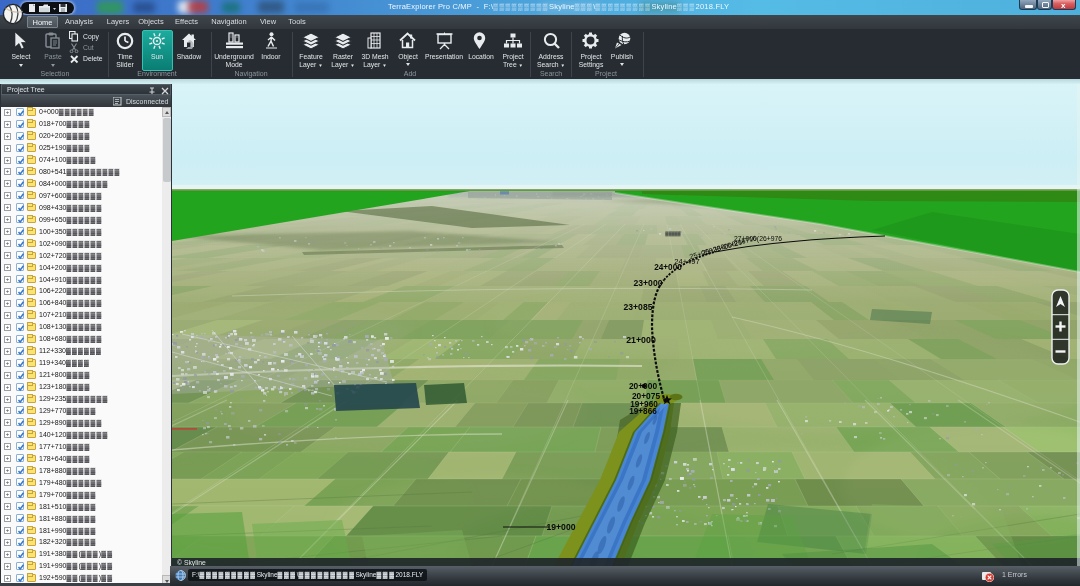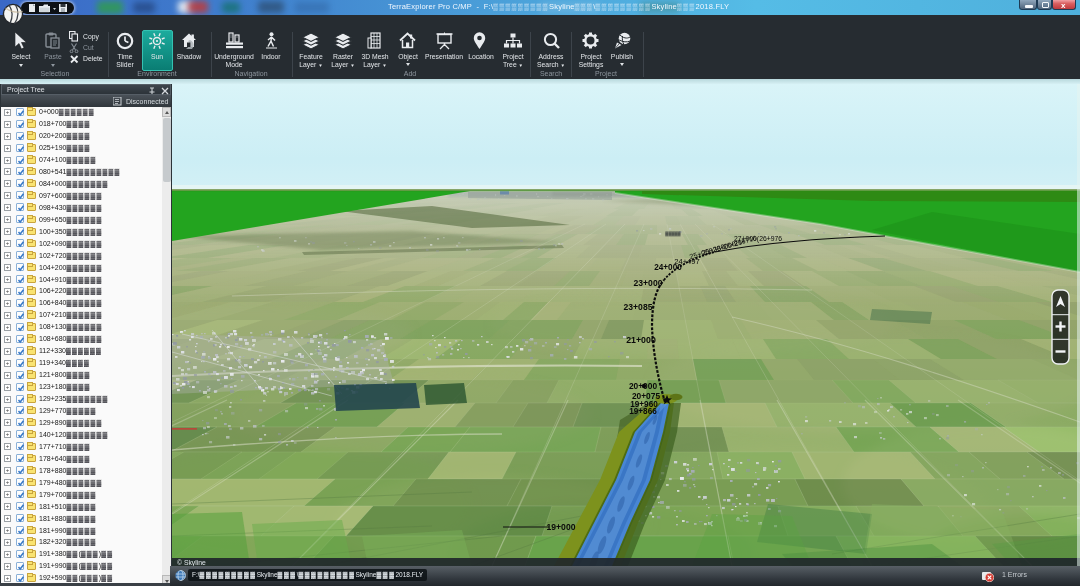--- a/index.html
+++ b/index.html
@@ -81,20 +81,30 @@
 <div class="wbtn" style="left:1052px;width:24px;background:linear-gradient(#f0a0a4 0%,#d95f60 40%,#bf3a3d 100%)">
         <div class="abs" style="left:8px;top:1px;color:#fff;font-size:8px;font-weight:bold">x</div>
       </div>
     </div>
     <svg class="abs" style="left:2px;top:2px;z-index:50" width="22" height="24" viewBox="0 0 22 24">
       <circle cx="11" cy="12" r="9.6" fill="#f4f4f2" stroke="#23272c" stroke-width="1.4"></circle>
       <path d="M7 3 C11 9 11 15 8 21.5" stroke="#3a3f45" stroke-width="1.3" fill="none"></path>
       <path d="M13.5 2.8 C17 9 16.5 16 12.5 21.8" stroke="#3a3f45" stroke-width="1.3" fill="none"></path>
       <path d="M3.5 6 C9 10 15 11 20.5 9.5" stroke="#c8b89a" stroke-width="1.2" fill="none" opacity=".8"></path>
     </svg>
+<div id="tabs" class="abs">
+      <div class="tab tabon" style="left:27px;width:31px">Home</div>
+      <div class="tab" style="left:62px;width:34px">Analysis</div>
+      <div class="tab" style="left:103px;width:30px">Layers</div>
+      <div class="tab" style="left:136px;width:30px">Objects</div>
+      <div class="tab" style="left:172px;width:29px">Effects</div>
+      <div class="tab" style="left:210px;width:38px">Navigation</div>
+      <div class="tab" style="left:256px;width:24px">View</div>
+      <div class="tab" style="left:284px;width:26px">Tools</div>
+    </div>
 <div id="ribbon" class="abs">
       <svg class="ric" style="left:15px;top:3px" width="13" height="18" viewBox="0 0 13 18">
         <path d="M0,0 L0,15 L4,11.5 L6.5,17 L9,15.8 L6.5,10.5 L11.5,10.5 Z" fill="#e9ecef" stroke="#15191d" stroke-width=".6"></path>
       </svg>
       <div class="rlab" style="left:-19px;top:24px;width:80px">Select</div>
       <div class="abs" style="left:18.5px;top:35px;width:0;height:0;border-left:2.5px solid transparent;border-right:2.5px solid transparent;border-top:3px solid #dfe3e6"></div>
       <svg class="ric" style="left:45px;top:3px" width="16" height="18" viewBox="0 0 16 18">
         <rect x="1" y="2" width="10" height="13" rx="1" fill="none" stroke="#878e96" stroke-width="1.4"></rect>
         <rect x="3.5" y="0.5" width="5" height="3" rx="1" fill="#878e96"></rect>
         <rect x="6" y="6" width="8" height="10" fill="#262c31" stroke="#878e96" stroke-width="1.3"></rect>

